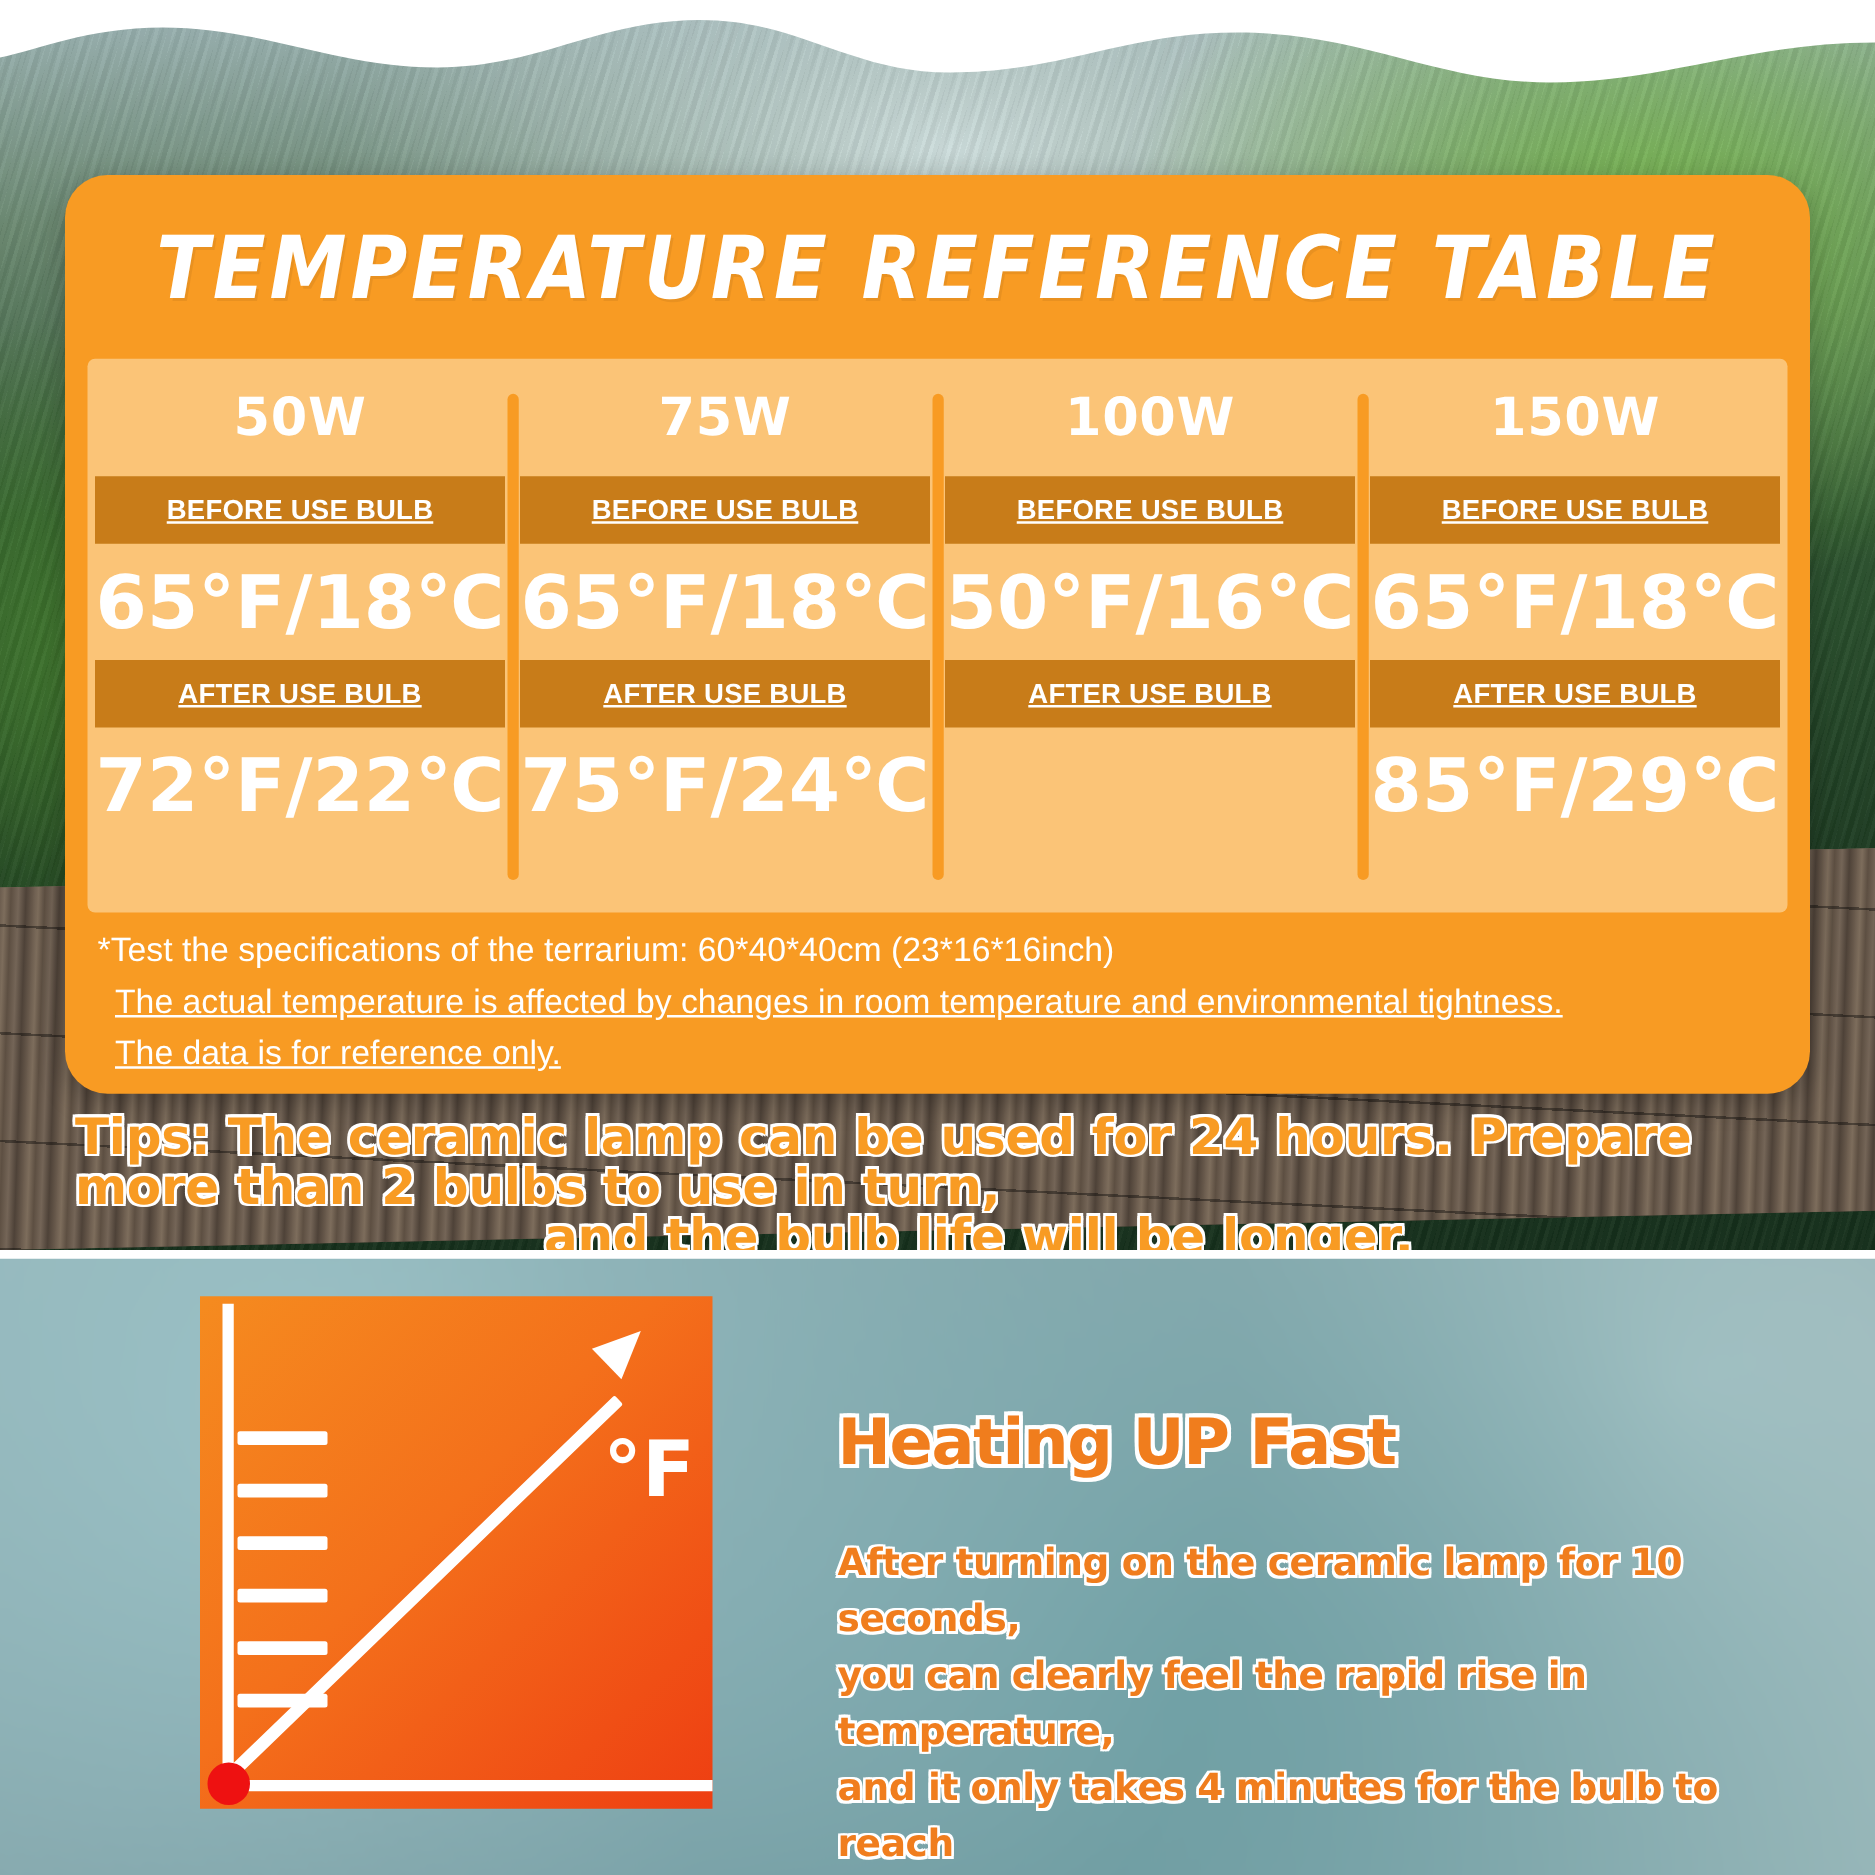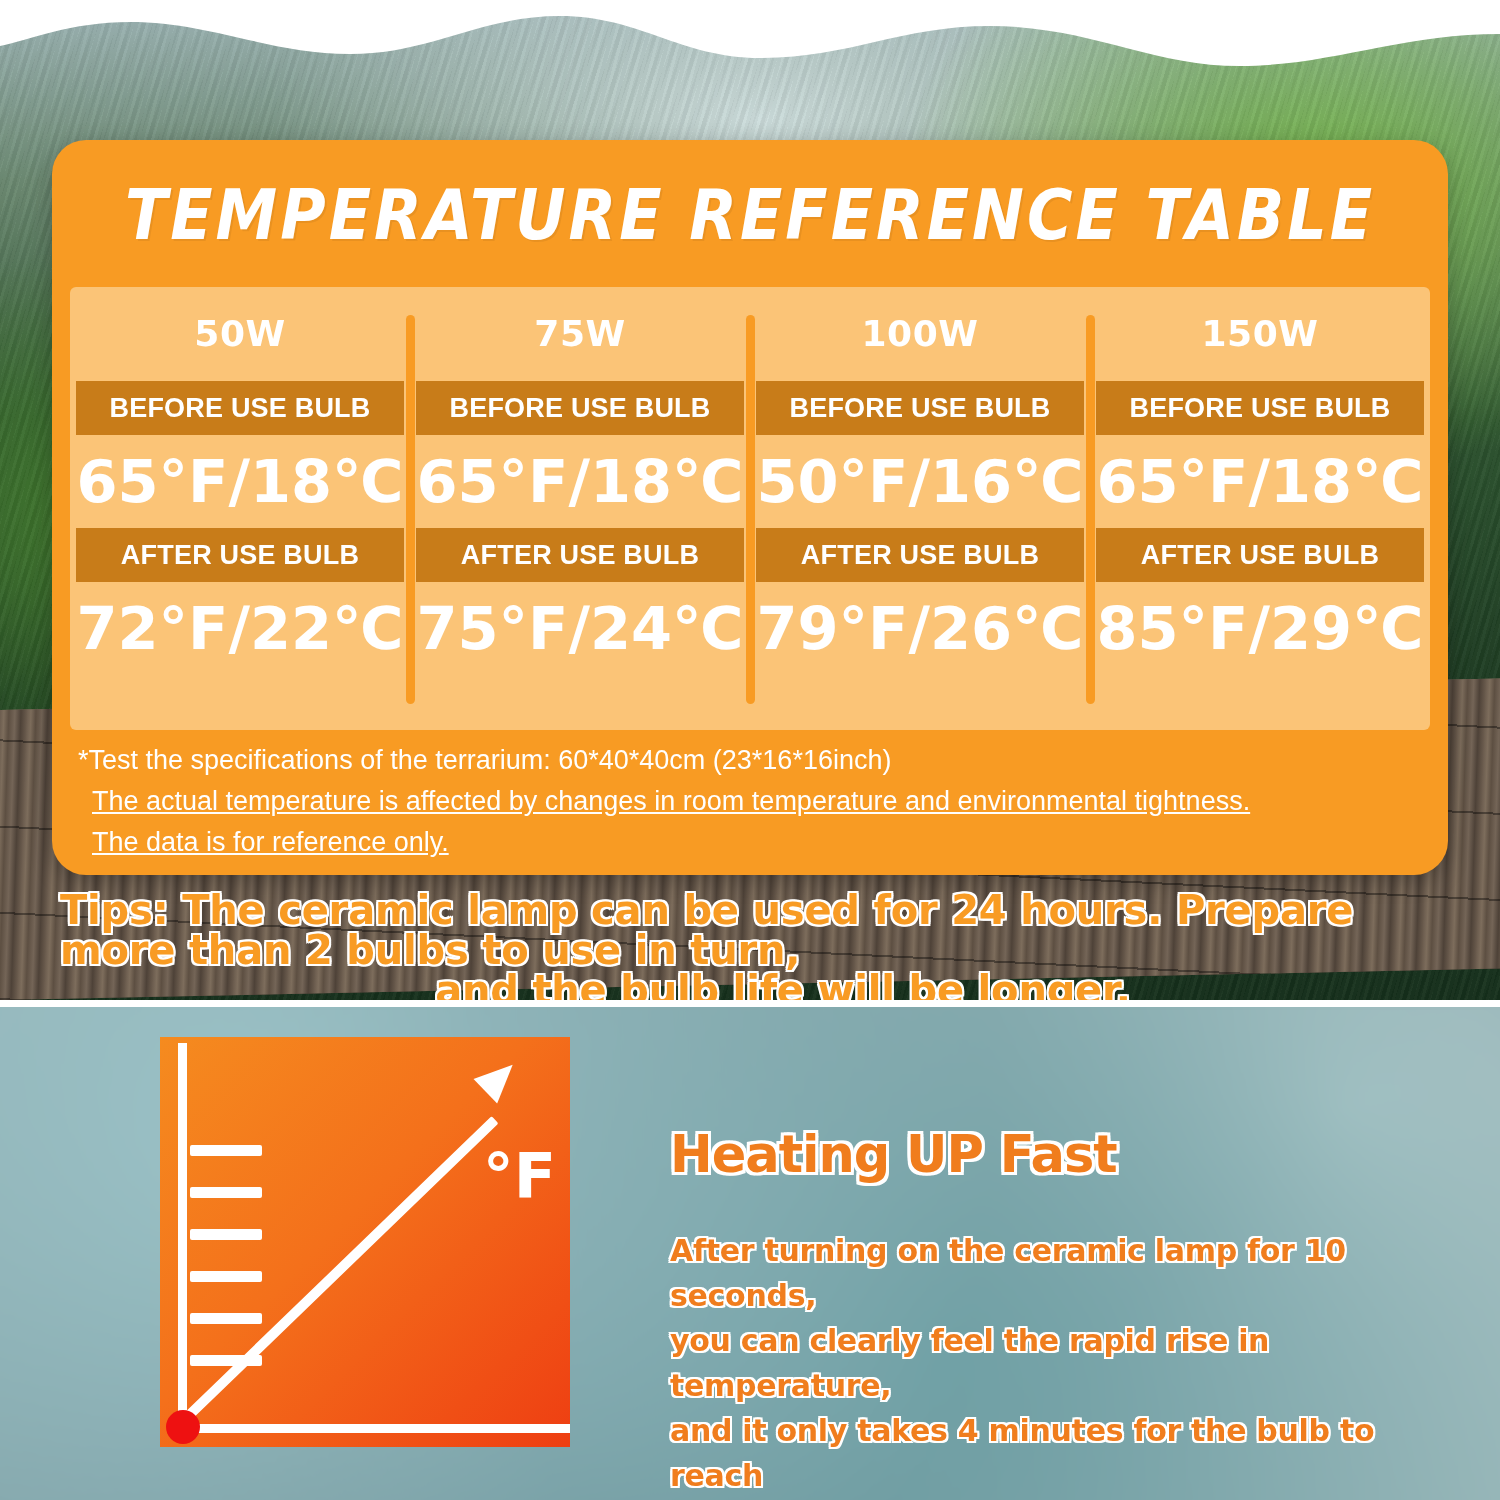--- a/index.html
+++ b/index.html
@@ -133,33 +133,34 @@
     background: #f89b23;
     border-radius: 5px;
   }
   .watt {
     height: 94px;
     line-height: 94px;
     text-align: center;
     color: #ffffff;
     font-family: "DejaVu Sans", sans-serif;
     font-weight: 700;
-    font-size: 36px;
+    font-size: 42px;
     letter-spacing: 0.5px;
   }
   .sub-head {
     background: #c87c19;
     height: 54px;
     line-height: 54px;
     text-align: center;
     color: #ffffff;
     font-weight: 700;
-    font-size: 27px;
+    font-size: 22px;
     letter-spacing: 0.2px;
     margin: 0 6px;
+    text-decoration: underline;
   }
   .temp {
     height: 93px;
     line-height: 93px;
     text-align: center;
     color: #ffffff;
     font-family: "DejaVu Sans", sans-serif;
     font-weight: 700;
     font-size: 59px;
   }
@@ -363,21 +364,20 @@
           <div class="temp">65°F/18℃</div>
           <div class="sub-head">AFTER USE BULB</div>
           <div class="temp">75°F/24℃</div>
         </div>
 
         <div class="col">
           <div class="watt">100W</div>
           <div class="sub-head">BEFORE USE BULB</div>
           <div class="temp">50°F/16℃</div>
           <div class="sub-head">AFTER USE BULB</div>
-          <div class="temp">79°F/26℃</div>
         </div>
 
         <div class="col">
           <div class="watt">150W</div>
           <div class="sub-head">BEFORE USE BULB</div>
           <div class="temp">65°F/18℃</div>
           <div class="sub-head">AFTER USE BULB</div>
           <div class="temp">85°F/29℃</div>
         </div>
 

